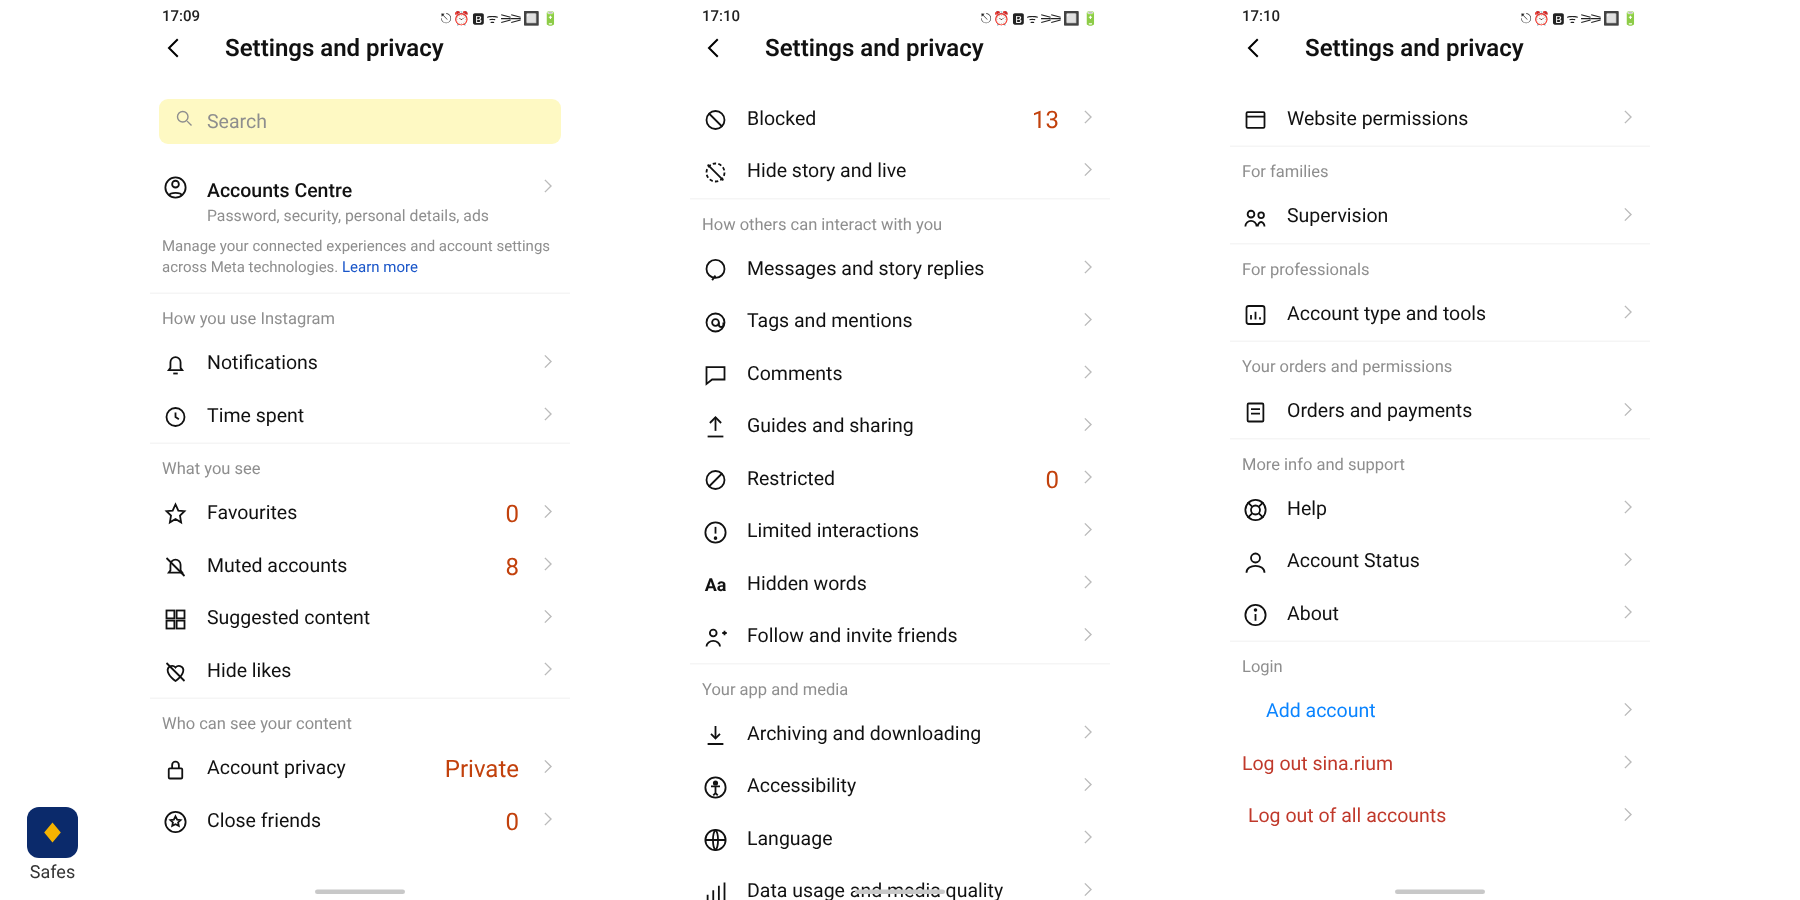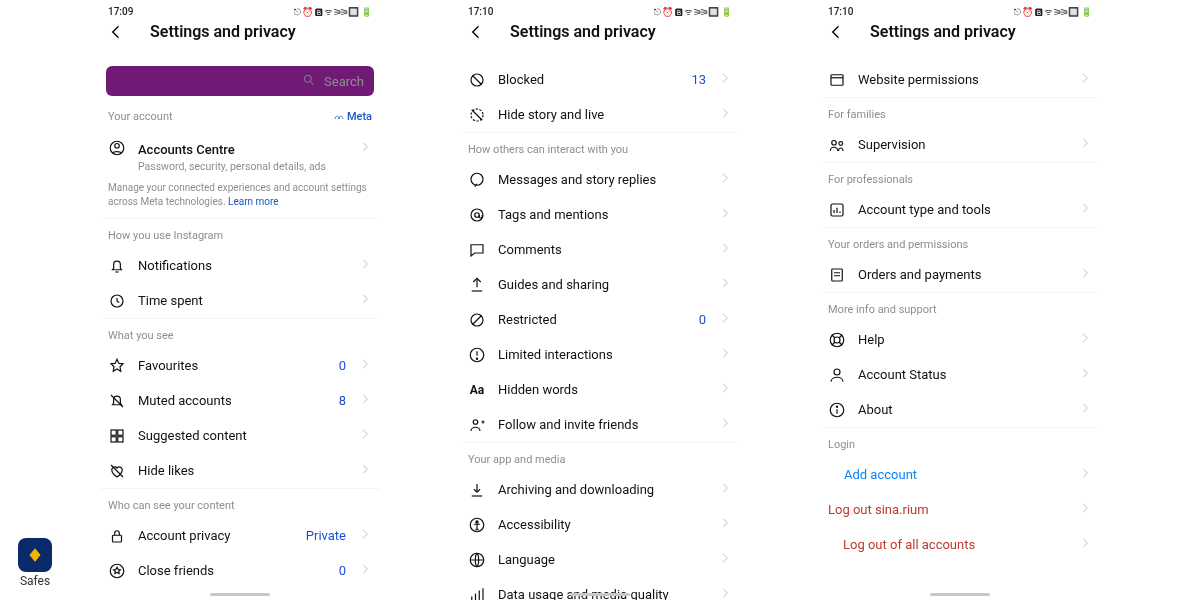--- a/index.html
+++ b/index.html
@@ -35,30 +35,29 @@
     height: 40px;
     display: flex;
     align-items: flex-start;
     padding: 0 6px;
     gap: 24px;
   }
   .back-arrow { width:20px; height:20px; display:flex; align-items:center; justify-content:center; }
   .title { font-size: 16px; font-weight: 600; color:#111; }
   .search-bar {
     margin: 4px 6px 10px 6px;
-    background: #701a75;
+    background: #fef9c3;
     border-radius: 6px;
     height: 30px;
     display: flex;
     align-items: center;
     padding: 0 10px;
     gap: 8px;
     color: #8e8e8e;
     font-size: 13px;
-    justify-content: flex-end;
   }
   .section-header {
     display: flex;
     justify-content: space-between;
     align-items: center;
     padding: 10px 8px 6px 8px;
     font-size: 11px;
     color: #8e8e8e;
     border-top: 1px solid #f5f5f5;
   }
@@ -66,21 +65,21 @@
   .meta-brand { color:#1a56c9; font-size:11px; font-weight:500; display:flex; align-items:center; gap:2px;}
   .row {
     display: flex;
     align-items: center;
     padding: 8px 8px;
     gap: 12px;
     min-height: 34px;
   }
   .row .ico { width:18px; height:18px; display:flex; align-items:center; justify-content:center; flex-shrink:0; color:#111;}
   .row .label { flex: 1; font-size: 13px; color:#111; }
-  .row .value { font-size: 13px; color:#1d4ed8; }
+  .row .value { font-size: 16px; color:#c2410c; }
   .row .chev { color:#bbb; }
   .accounts-row { align-items: flex-start; padding-top:10px;}
   .accounts-row .sub { display:block; font-size:10.5px; color:#8e8e8e; margin-top:2px; }
   .acct-title { font-size:13px; color:#111; font-weight:500;}
   .helper-text {
     font-size: 10px;
     color: #8e8e8e;
     padding: 0 8px 10px 8px;
     line-height: 1.35;
   }
@@ -132,29 +131,20 @@
   <div class="search-bar">
     <span>
       <svg viewBox="0 0 24 24" width="14" height="14">
           <circle cx="10" cy="10" r="6"></circle>
           <path d="M15 15l5 5"></path>
         </svg>
     </span>
     <span>Search</span>
   </div>
 
-  <div class="section-header first">
-    <span>Your account</span>
-    <span class="meta-brand">
-      <svg viewBox="0 0 24 24" width="12" height="12" style="stroke:#1a56c9">
-          <path d="M4 16c2-8 6-8 8 0 2-8 6-8 8 0"></path>
-        </svg>
-      <span>Meta</span>
-    </span>
-  </div>
   <div class="row accounts-row">
     <span class="ico">
       <svg viewBox="0 0 24 24" width="18" height="18">
           <circle cx="12" cy="12" r="9"></circle>
           <circle cx="12" cy="9" r="3"></circle>
           <path d="M6 19c1.5-3 10.5-3 12 0"></path>
         </svg>
     </span>
     <div style="flex:1">
       <span class="acct-title">Accounts Centre</span>
@@ -605,21 +595,21 @@
           <path d="M9 5l7 7-7 7"></path>
         </svg></span>
   </div>
   <div class="row link-red">
     <span class="label" style="margin-left:0">Log out sina.rium</span>
     <span class="chev"><svg viewBox="0 0 24 24" width="14" height="14">
           <path d="M9 5l7 7-7 7"></path>
         </svg></span>
   </div>
   <div class="row link-red">
-    <span class="label" style="margin-left:15px">Log out of all accounts</span>
+    <span class="label" style="margin-left:4px">Log out of all accounts</span>
     <span class="chev"><svg viewBox="0 0 24 24" width="14" height="14">
           <path d="M9 5l7 7-7 7"></path>
         </svg></span>
   </div>
   <div class="scroll-hint"></div>
 </div>
 
 <div class="watermark">
   <div class="badge">
     <svg viewBox="0 0 24 24" width="22" height="22">

